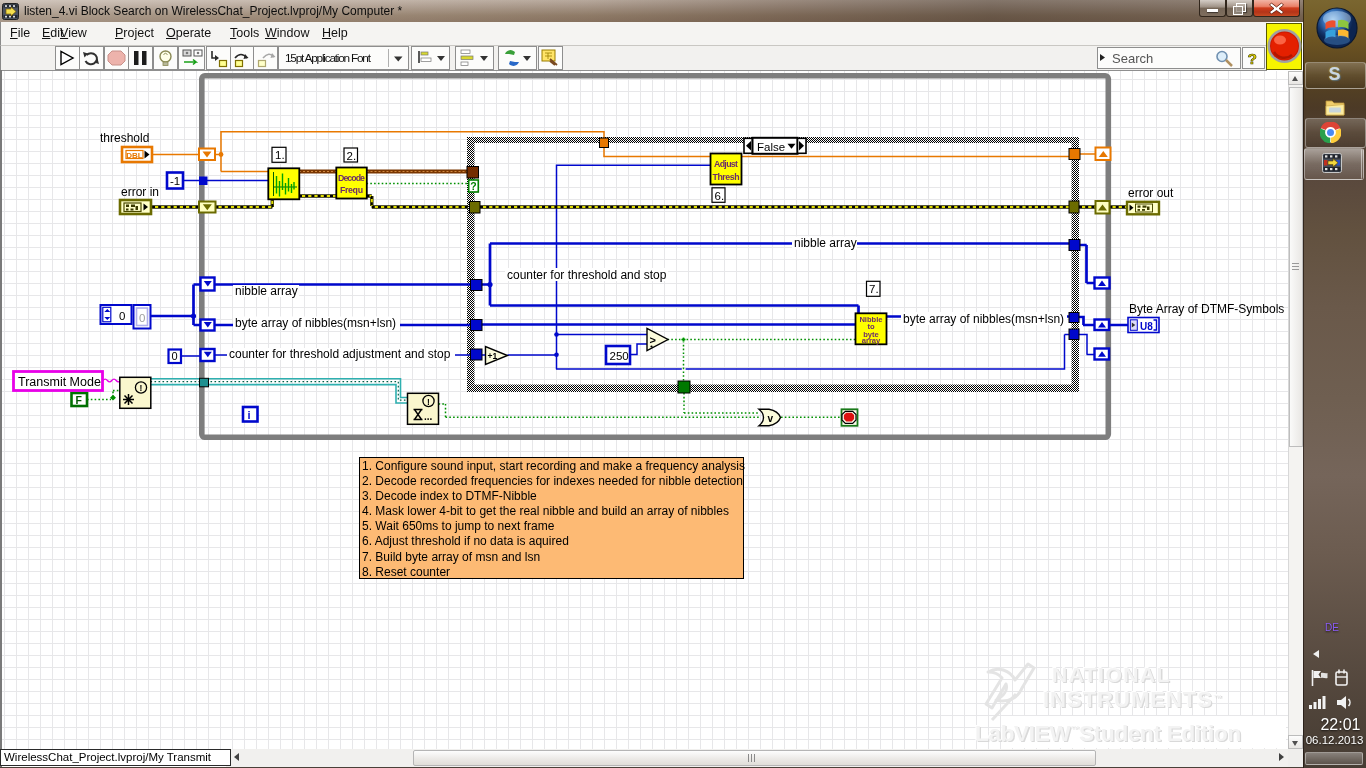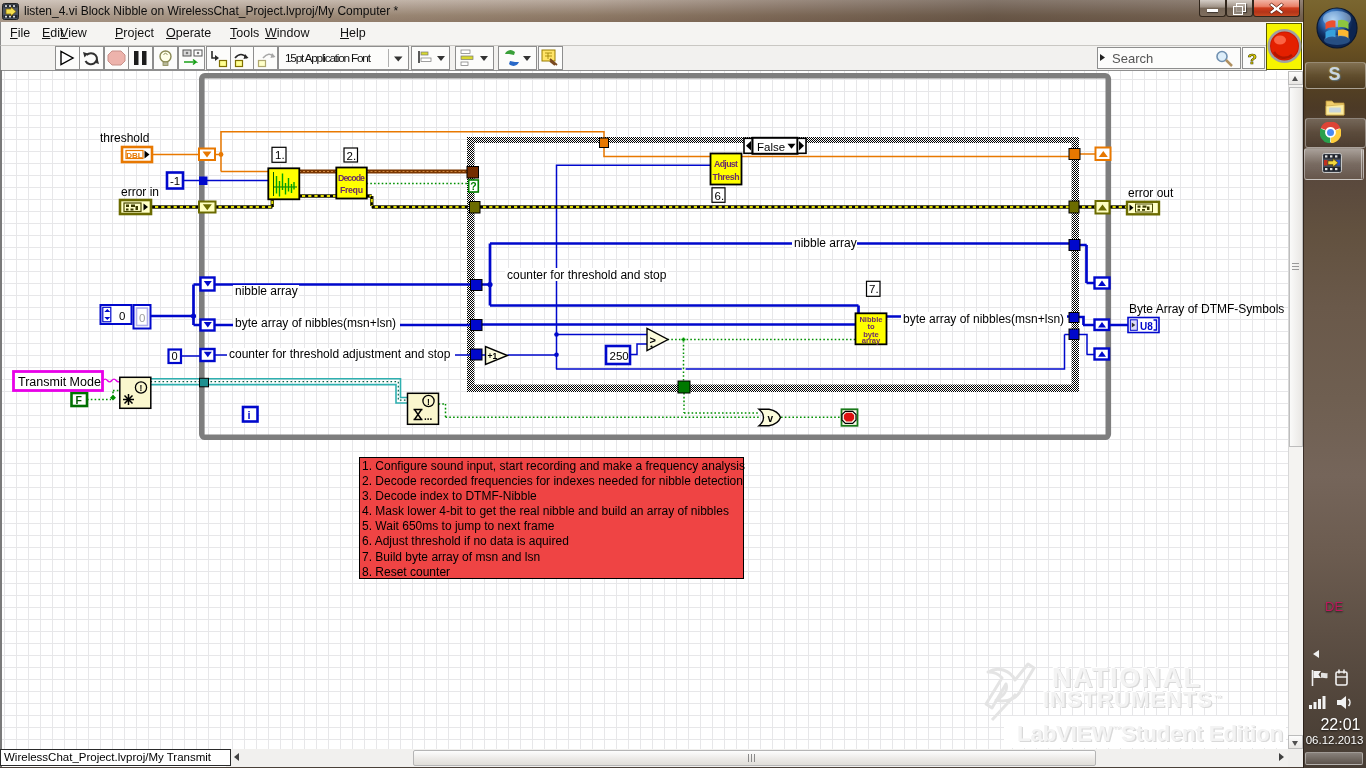--- a/index.html
+++ b/index.html
@@ -4,33 +4,33 @@
 <style>
 html,body{margin:0;padding:0;width:1366px;height:768px;overflow:hidden;font-family:"Liberation Sans",sans-serif;background:#fff}
 .abs{position:absolute}
 #titlebar{left:0;top:0;width:1303px;height:22px;background:linear-gradient(180deg,#c4b6aa 0%,#ad9c8d 35%,#97836f 70%,#8d7865 100%)}
 #titleshade{left:0;top:0;width:1303px;height:22px;background:linear-gradient(90deg,rgba(255,255,255,.22) 0%,rgba(255,255,255,.08) 22%,rgba(70,50,35,.10) 45%,rgba(60,40,28,.30) 60%,rgba(42,28,18,.42) 76%,rgba(58,42,30,.36) 100%)}
 #title-text{left:24px;top:4px;font-size:12px;color:#0d0d0d;white-space:nowrap}
 #menubar{left:0;top:22px;width:1266px;height:23px;background:#f5f4f2;border-bottom:1px solid #c9c7c3;border-left:1px solid #8a8a8a}
 .menu{position:absolute;top:26px;font-size:12.5px;color:#111}
 #toolbar{left:0;top:46px;width:1266px;height:24px;background:#f2f1ef;border-bottom:1px solid #8f8f8f;border-left:1px solid #8a8a8a}
 #client{left:0;top:71px;width:1288px;height:678px;background-color:#fff;background-image:linear-gradient(to right,#e7e7e9 1px,transparent 1px),linear-gradient(to bottom,#e7e7e9 1px,transparent 1px);background-size:12px 12px;background-position:3px 8px;border-left:1px solid #9a9a9a}
-#comment{left:359px;top:457px;width:381px;height:119px;background:#ef4444;border:1px solid #000;font-size:12px;line-height:15.1px;padding:1px 0 0 2px;color:#000;white-space:nowrap}
+#comment{left:359px;top:457px;width:381px;height:119px;background:#fdba74;border:1px solid #000;font-size:12px;line-height:15.1px;padding:1px 0 0 2px;color:#000;white-space:nowrap}
 .wm{position:absolute;color:#f3f3f3;text-shadow:1.3px 1.3px 0 #d9d9d9,-1px -1px 0 #fff;font-weight:bold;white-space:nowrap}
 #statusbox{left:0;top:749px;width:226px;height:15px;background:#fff;border:1.5px solid #2a2a2a;font-size:11.5px;padding-left:3px;line-height:15px;white-space:nowrap}
 #taskbar{left:1303px;top:0;width:63px;height:768px;background:linear-gradient(180deg,#7a6630 0%,#6e5522 5%,#5a4520 9%,#4c3a26 14%,#58473c 22%,#62513f 30%,#6a594a 40%,#6f5f51 52%,#75655a 62%,#6c5c50 72%,#5e5045 82%,#50443a 92%,#463c33 100%);border-left:1px solid rgba(20,12,8,.6)}
 .tbtn{position:absolute;left:1305px;width:59px;border:1px solid rgba(255,255,255,.38);border-radius:3px;background:linear-gradient(180deg,rgba(255,255,255,.22),rgba(255,255,255,.06) 50%,rgba(0,0,0,.08))}
 .sbtn{position:absolute;background:linear-gradient(180deg,#fdfdfd,#e8e6e3);border:1px solid #bcbcbc;box-sizing:border-box}
 .tri{width:0;height:0;position:absolute}
 </style>
 </head>
 <body>
 <div class="abs" id="titlebar"></div>
 <div class="abs" id="titleshade"></div>
-<div class="abs" id="title-text">listen_4.vi Block Nibble on WirelessChat_Project.lvproj/My Computer *</div>
+<div class="abs" id="title-text">listen_4.vi Block Search on WirelessChat_Project.lvproj/My Computer *</div>
 <div class="abs" style="left:1199px;top:0;width:27px;height:17px;background:linear-gradient(180deg,rgba(235,230,225,.75),rgba(190,180,170,.45) 45%,rgba(110,95,80,.55) 50%,rgba(140,125,110,.5));border:1px solid #31261c;border-top:none;border-radius:0 0 3px 3px;box-sizing:border-box">
     <div class="abs" style="left:7px;top:9px;width:11px;height:3px;background:#fff;box-shadow:0 1px 1px rgba(0,0,0,.5)"></div>
   </div>
 <div class="abs" style="left:1226px;top:0;width:27px;height:17px;background:linear-gradient(180deg,rgba(235,230,225,.75),rgba(190,180,170,.45) 45%,rgba(110,95,80,.55) 50%,rgba(140,125,110,.5));border:1px solid #31261c;border-top:none;border-radius:0 0 3px 3px;box-sizing:border-box">
     <div class="abs" style="left:9px;top:3px;width:8px;height:7px;border:1.6px solid #fff;background:rgba(200,195,190,.3);box-shadow:1px 1px 1px rgba(0,0,0,.4)"></div>
     <div class="abs" style="left:6px;top:6px;width:8px;height:7px;border:1.6px solid #fff;background:rgba(150,140,130,.8)"></div>
   </div>
 <div class="abs" style="left:1253px;top:0;width:47px;height:17px;background:linear-gradient(180deg,#f2b4a4 0%,#e98168 40%,#cf3c1c 50%,#b43418 75%,#c64a22 100%);border:1px solid #31261c;border-top:none;border-radius:0 0 3px 3px;box-sizing:border-box">
     <svg width="45" height="15" style="position:absolute;left:0;top:0">
       <path d="M17.5 3 L22.5 7 L27.5 3 L29.5 5 L25 8.5 L29.5 12 L27.5 14 L22.5 10.5 L17.5 14 L15.5 12 L20 8.5 L15.5 5 Z" fill="#fff" stroke="#5a1505" stroke-width="0.8"></path>
@@ -49,21 +49,21 @@
     <path d="M4 6 h5 v-2 l5 4.5 -5 4.5 v-2 h-5 z" fill="#f5e050" stroke="#806000" stroke-width="0.7"></path>
   </svg>
 <div class="abs" id="menubar"></div>
 <div class="abs menu" style="left:10px"><u>F</u>ile</div>
 <div class="abs menu" style="left:42px"><u>E</u>dit</div>
 <div class="abs menu" style="left:60px"><u>V</u>iew</div>
 <div class="abs menu" style="left:115px"><u>P</u>roject</div>
 <div class="abs menu" style="left:166px"><u>O</u>perate</div>
 <div class="abs menu" style="left:230px"><u>T</u>ools</div>
 <div class="abs menu" style="left:265px"><u>W</u>indow</div>
-<div class="abs menu" style="left:340px"><u>H</u>elp</div>
+<div class="abs menu" style="left:322px"><u>H</u>elp</div>
 <div class="abs" id="toolbar"></div>
 <svg class="abs" style="left:0;top:45px" width="1303" height="26">
 <g stroke="#8e8e8e" fill="#fcfcfb">
       <rect x="55.5" y="1.5" width="24" height="23"></rect>
       <rect x="79.5" y="1.5" width="24" height="23"></rect>
       <rect x="104.5" y="1.5" width="24" height="23"></rect>
       <rect x="128.5" y="1.5" width="24" height="23"></rect>
       <rect x="153.5" y="1.5" width="24" height="23"></rect>
       <rect x="178.5" y="1.5" width="26" height="23"></rect>
       <rect x="206.5" y="1.5" width="24" height="23"></rect>
@@ -405,23 +405,23 @@
       </g>
 <text x="1128" y="196.5">error out</text>
 <text x="1129" y="312.5">Byte Array of DTMF-Symbols</text>
 </g>
 </svg>
 <svg class="abs" style="left:980px;top:658px" width="80" height="75">
     <path d="M8 14 C18 8 30 12 35 22 L48 6 L54 10 L42 30 C38 40 28 45 16 42 C24 38 28 32 26 26 L12 50 L6 46 L22 20 C18 15 13 14 8 14 Z" fill="none" stroke="#e4e4e4" stroke-width="3" stroke-linejoin="round"></path>
     <path d="M12 62 L36 36" stroke="#e4e4e4" stroke-width="3"></path>
   </svg>
 <div class="abs" style="left:1004px;top:716px;width:282px;height:32px;background:#fff"></div>
-<div class="abs wm" style="left:1052px;top:663px;font-size:27px;letter-spacing:1.5px">NATIONAL</div>
+<div class="abs wm" style="left:1052px;top:663px;font-size:21px;letter-spacing:1.5px">NATIONAL</div>
 <div class="abs wm" style="left:1043px;top:687px;font-size:22px;letter-spacing:1px">INSTRUMENTS<span style="font-size:9px;vertical-align:6px">™</span></div>
-<div class="abs wm" style="left:1017px;top:721px;font-size:22.5px;letter-spacing:-0.3px">LabVIEW<span style="font-size:9px;vertical-align:9px">™</span>Student Edition</div>
+<div class="abs wm" style="left:975px;top:721px;font-size:22.5px;letter-spacing:-0.3px">LabVIEW<span style="font-size:9px;vertical-align:9px">™</span>Student Edition</div>
 
 <div class="abs" id="comment">1. Configure sound input, start recording and make a frequency analysis<br>2. Decode recorded frequencies for indexes needed for nibble detection<br>3. Decode index to DTMF-Nibble<br>4. Mask lower 4-bit to get the real nibble and build an array of nibbles<br>5. Wait 650ms to jump to next frame<br>6. Adjust threshold if no data is aquired<br>7. Build byte array of msn and lsn<br>8. Reset counter</div>
 <div class="abs" style="left:1288px;top:71px;width:15px;height:678px;background:#f4f3f1;border-left:1px solid #d8d8d8;box-sizing:border-box"></div>
 <div class="abs sbtn" style="left:1288px;top:71px;width:15px;height:14px"></div>
 <div class="abs tri" style="left:1292px;top:76px;border-left:3.5px solid transparent;border-right:3.5px solid transparent;border-bottom:5px solid #505050"></div>
 <div class="abs" style="left:1288.5px;top:87px;width:14px;height:360px;background:linear-gradient(90deg,#fafaf9,#e9e7e4);border:1px solid #bdbdbd;box-sizing:border-box"></div>
 <div class="abs" style="left:1292px;top:263px;width:7px;height:1px;background:#999;box-shadow:0 3px 0 #999,0 6px 0 #999"></div>
 <div class="abs sbtn" style="left:1288px;top:735px;width:15px;height:14px"></div>
 <div class="abs tri" style="left:1292px;top:741px;border-left:3.5px solid transparent;border-right:3.5px solid transparent;border-top:5px solid #505050"></div>
 <div class="abs" style="left:226px;top:749px;width:1062px;height:17.5px;background:#f1f0ee"></div>
@@ -476,21 +476,21 @@
     <rect x="3" y="2.3" width="2.4" height="2.2" fill="#e0e0e0"></rect>
     <rect x="8" y="2.3" width="2.4" height="2.2" fill="#e0e0e0"></rect>
     <rect x="13" y="2.3" width="2.4" height="2.2" fill="#e0e0e0"></rect>
     <rect x="3" y="15" width="2.4" height="2.2" fill="#e0e0e0"></rect>
     <rect x="8" y="15" width="2.4" height="2.2" fill="#e0e0e0"></rect>
     <rect x="13" y="15" width="2.4" height="2.2" fill="#e0e0e0"></rect>
     <rect x="2" y="7" width="3.5" height="5.5" fill="#c03020"></rect>
     <rect x="14.5" y="7" width="3.5" height="5.5" fill="#2850c8"></rect>
     <path d="M6 8 h5 v-2.2 l5 4 -5 4 v-2.2 h-5 z" fill="#f2d840" stroke="#604800" stroke-width="0.6"></path>
   </svg>
-<div class="abs" style="left:1325px;top:599px;font-size:13px;color:#be185d;text-shadow:0 1px 2px rgba(0,0,0,.7)">DE</div>
+<div class="abs" style="left:1325px;top:622px;font-size:10px;color:#8b5cf6;text-shadow:0 1px 2px rgba(0,0,0,.7)">DE</div>
 <div class="abs tri" style="left:1313px;top:650px;border-top:4.5px solid transparent;border-bottom:4.5px solid transparent;border-right:6px solid #f0f0f0"></div>
 <svg class="abs" style="left:1308px;top:669px" width="52" height="45" fill="none" stroke="#f2f2f2">
 <path d="M4.5 1 V17" stroke-width="1.6"></path>
     <path d="M5.5 2 H13 L10.5 5.5 L13 9 H5.5 Z" fill="#f2f2f2" stroke="none"></path>
     <path d="M13 9 c2.5 -1 4 1 6.5 0 V4 c-2.5 1 -4 -1 -6.5 0" fill="#f2f2f2" stroke="none" opacity="0.9"></path>
 <g stroke="none" fill="#f2f2f2">
       <rect x="28" y="3" width="11" height="13" rx="1.5" fill="none" stroke="#f2f2f2" stroke-width="1.6"></rect>
       <path d="M31 0.5 v4 M36 0.5 v4" stroke="#f2f2f2" stroke-width="1.6"></path>
       <path d="M28 8 h11" stroke="#f2f2f2" stroke-width="1.4"></path>
     </g>

